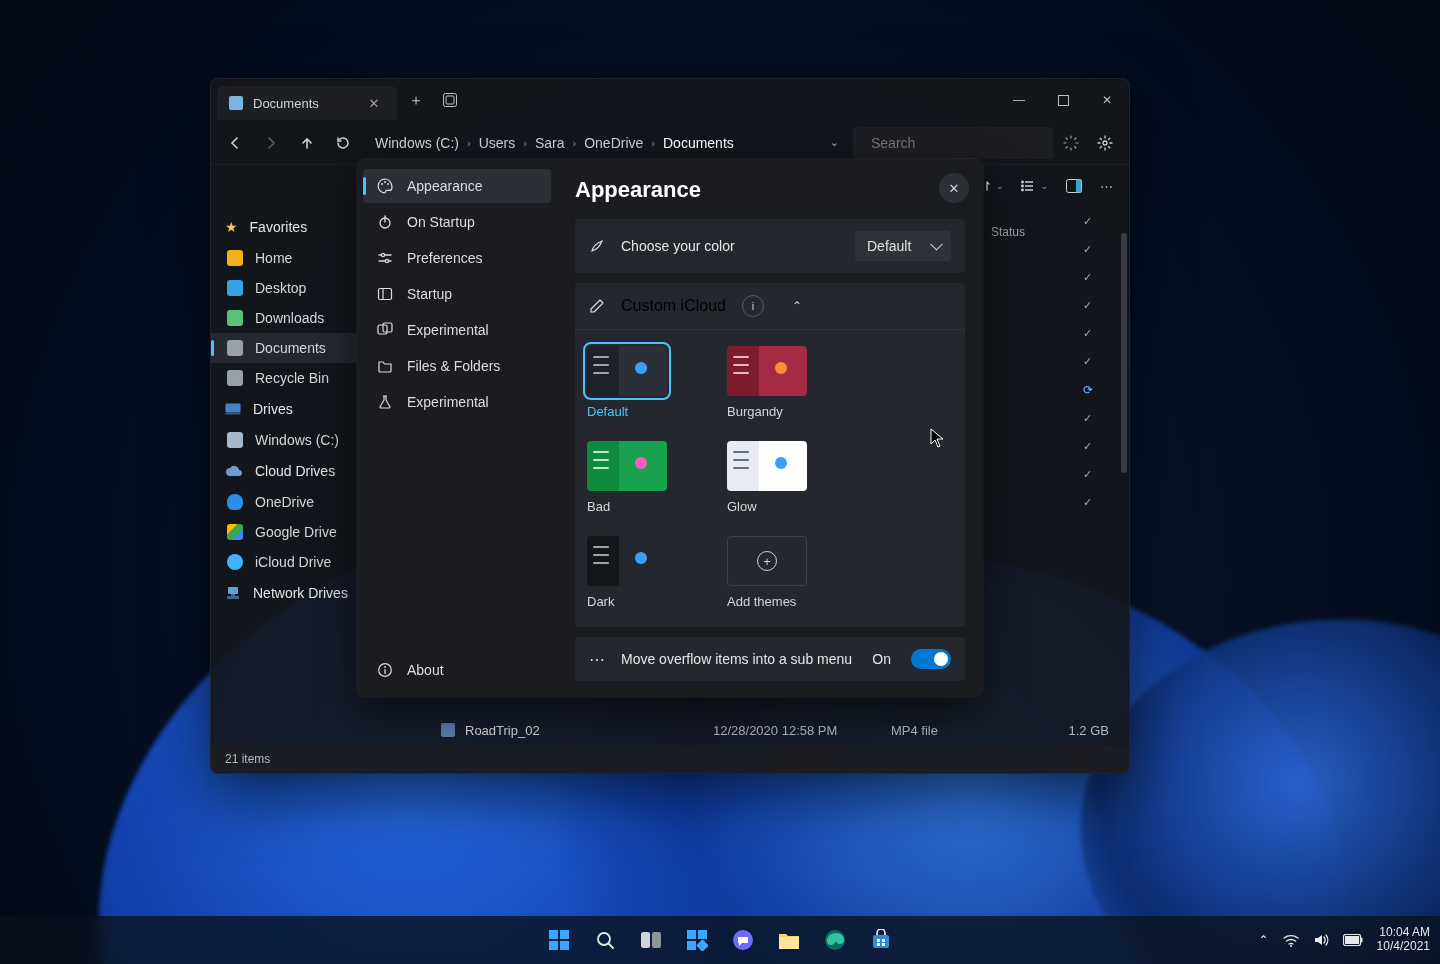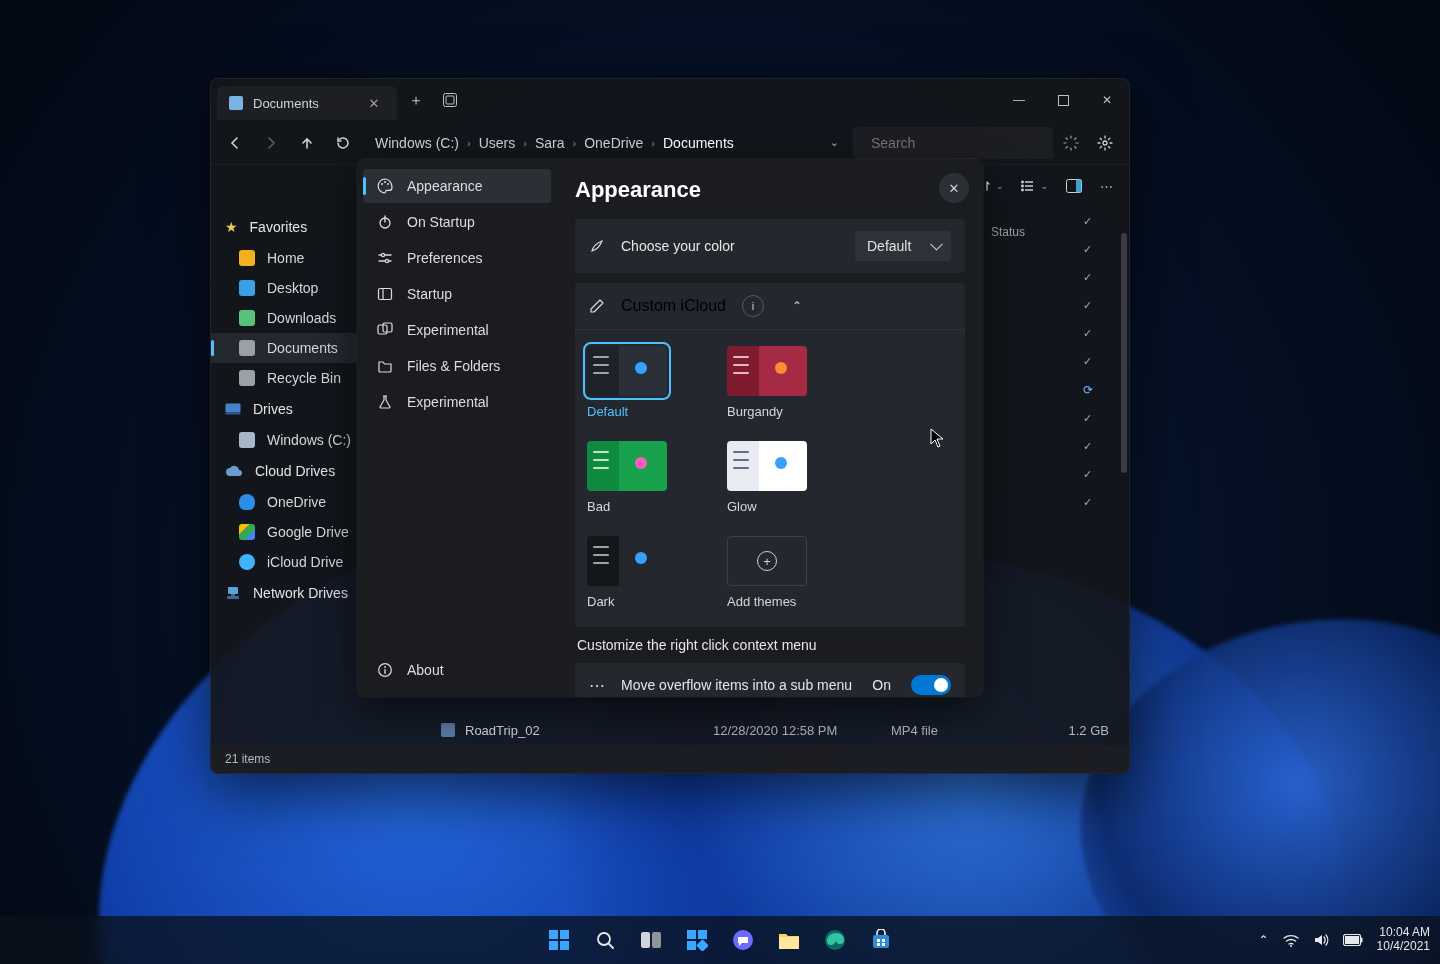--- a/index.html
+++ b/index.html
@@ -99,21 +99,21 @@
 
 
 .content { position:absolute; top:128px; left:0; right:0; bottom:28px; display:flex; }
 .sidebar { width: 216px; padding: 4px 0; overflow:hidden; }
 .shead {
   display:flex; align-items:center; gap:12px;
   padding: 8px 14px; font-size: 14px; color:#e4e4e4;
 }
 .sitem {
   display:flex; align-items:center; gap:12px;
-  padding: 7px 14px 7px 28px; font-size: 14px; color:#d6d6d6;
+  padding: 7px 14px 7px 16px; font-size: 14px; color:#d6d6d6;
   position:relative;
 }
 .sitem.selected { background:#242831; }
 .sitem.selected::before {
   content:""; position:absolute; left:0; top:7px; bottom:7px; width:3px;
   background:#4cc2ff; border-radius:2px;
 }
 .sicon { width:16px; height:16px; border-radius:3px; display:inline-block; }
 
 
@@ -629,21 +629,20 @@
         </div>
         <div class="theme">
           <div class="thumb addt">
               <div class="plus">+</div>
             </div>
           <span class="tname">Add themes</span>
         </div>
       </div>
     </div>
 
-    <div class="subheading">Customize the right click context menu</div>
 
     <div class="card">
       <span style="color:#dcdcdc">⋯</span>
       <span class="card-label">Move overflow items into a sub menu</span>
       <span class="switchlbl">On</span>
       <div class="switch"></div>
     </div>
   </div>
 </div>
 

